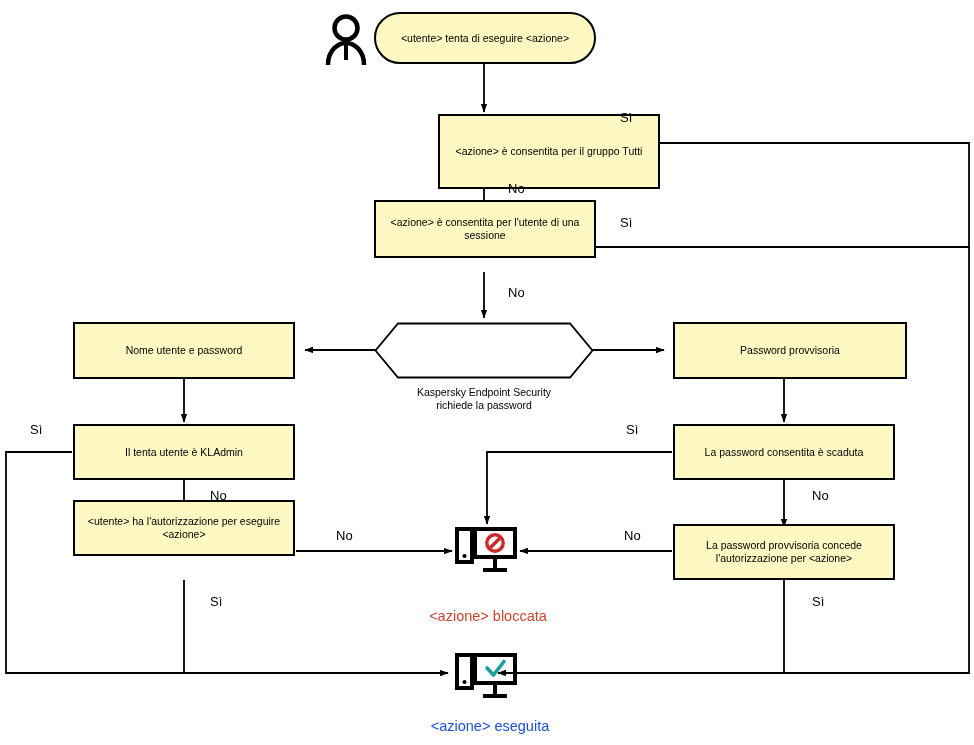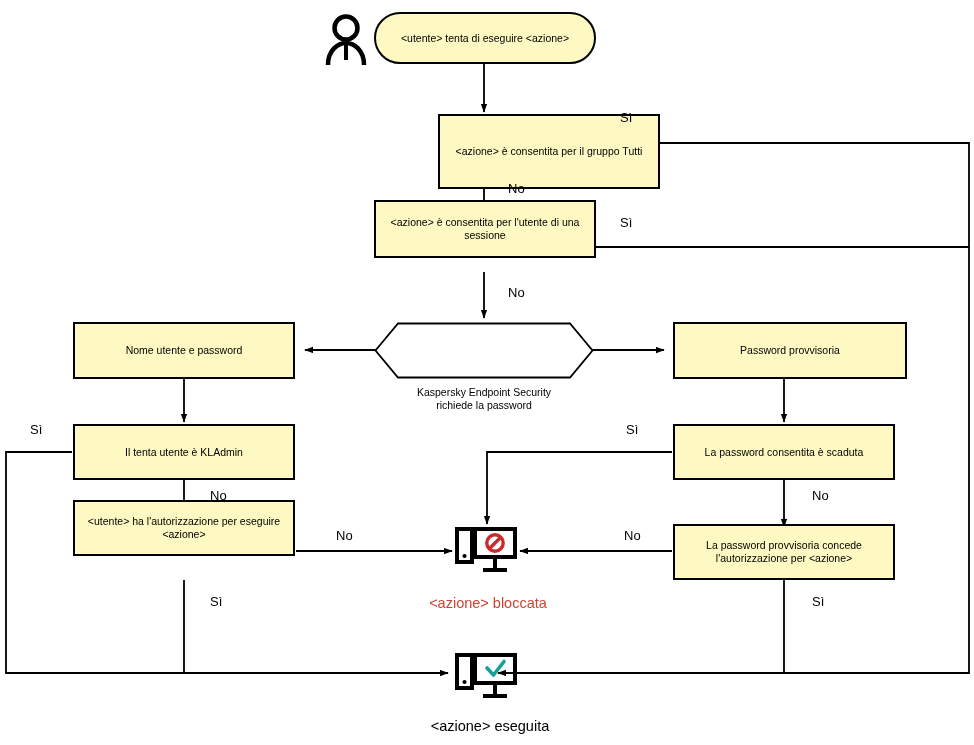--- a/index.html
+++ b/index.html
@@ -43,22 +43,22 @@
     white-space:nowrap;
   }
 
   .caption{
     position:absolute;
     font-size:14.5px;
     z-index:4;
     white-space:nowrap;
     text-align:center;
   }
-  .caption.blocked{color:#cc4433;}
-  .caption.executed{color:#000000;}
+  .caption.blocked{color:#cc4433;margin-top:13px;}
+  .caption.executed{color:#1d4ed8;}
 
   .icon-box{position:absolute;z-index:5;}
 </style>
 </head>
 <body>
 
 <svg id="canvas" viewBox="0 0 974 745">
   <defs>
     <marker id="arw" markerWidth="9" markerHeight="9" refX="8.2" refY="3.2" orient="auto" markerUnits="userSpaceOnUse">
       <path d="M0,0 L9,3.2 L0,6.4 z" fill="#000000"></path>

